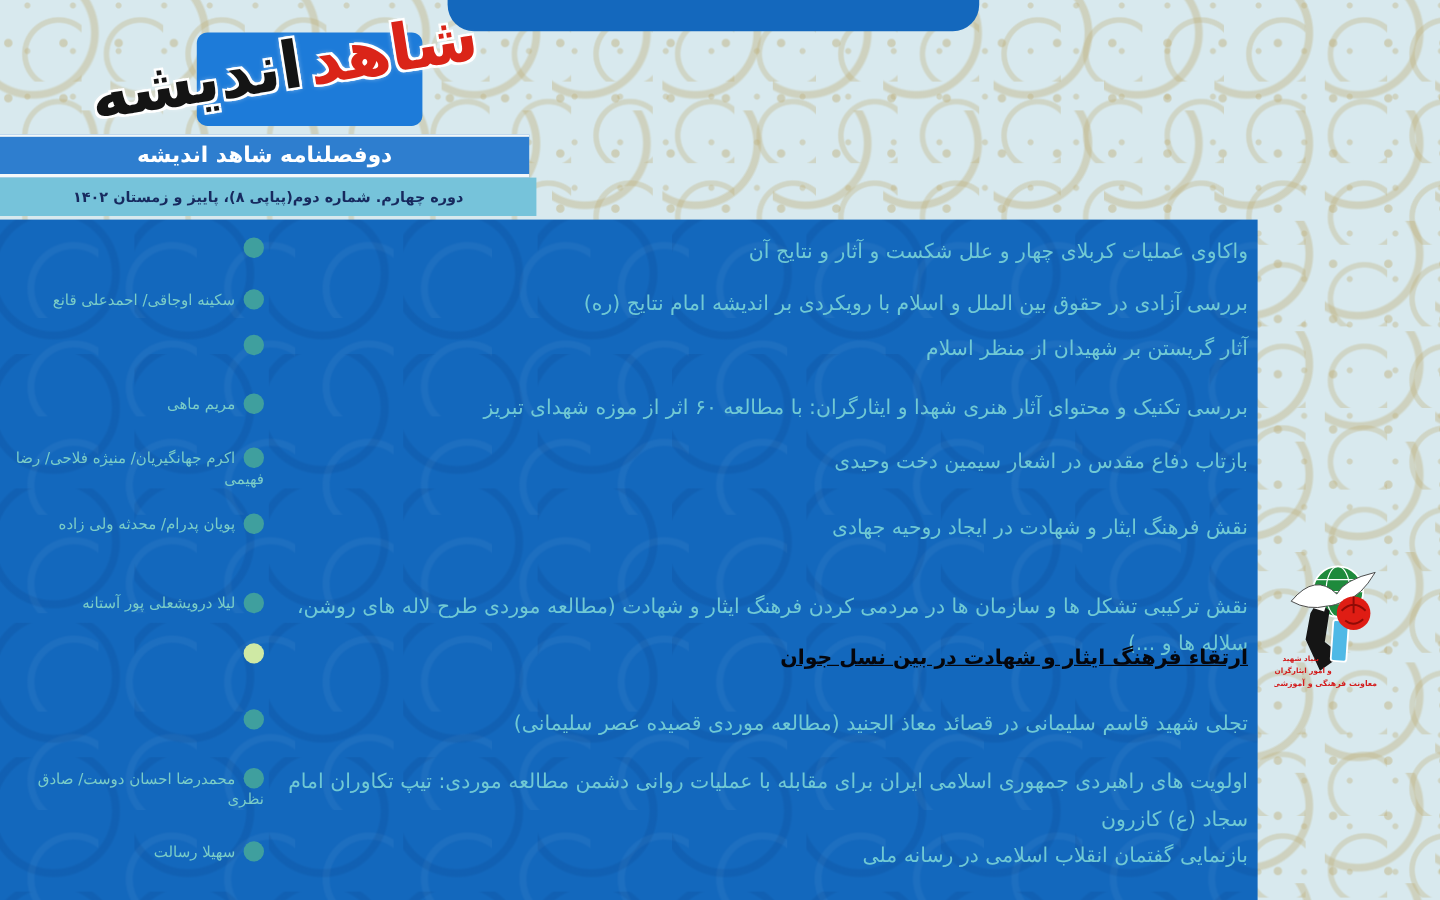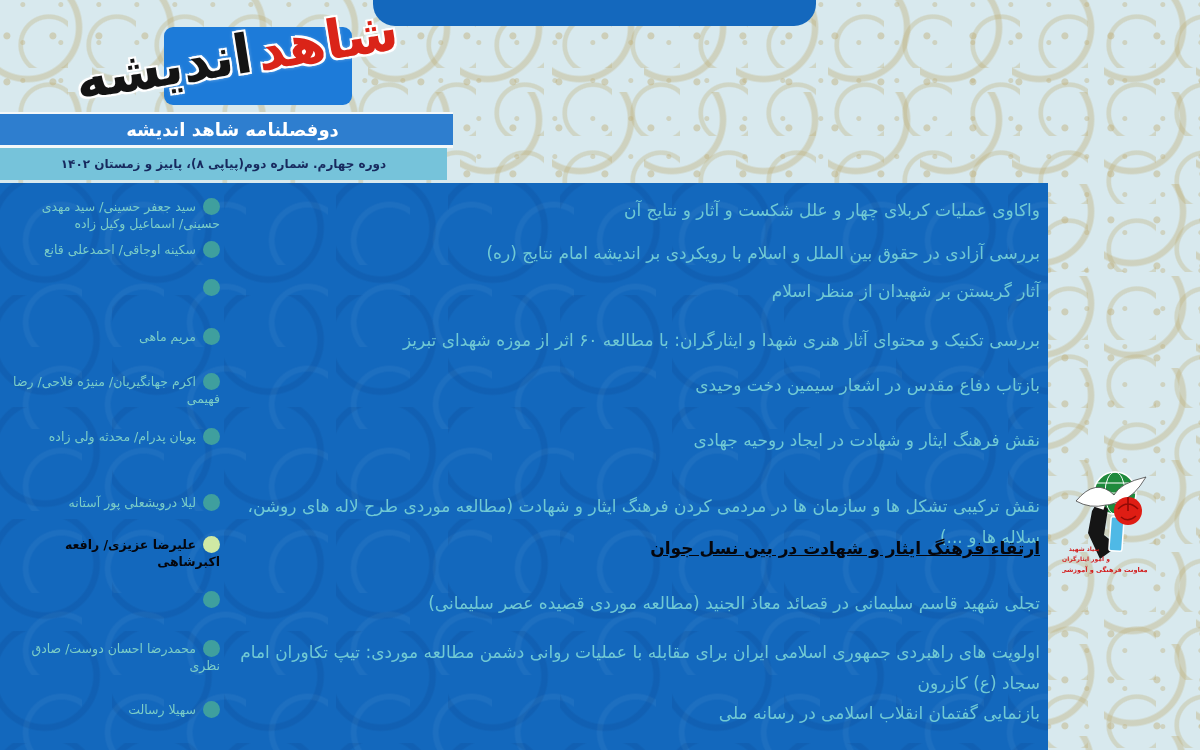--- a/index.html
+++ b/index.html
@@ -31,21 +31,21 @@
     text-shadow:-2px -2px 0 #fff,2px -2px 0 #fff,-2px 2px 0 #fff,2px 2px 0 #fff,0 0 5px #fff;
   }
   .logo-word-red{color:#da2418;}
   .logo-word-black{color:#141414;margin-right:6px;}
   
   .banner-journal{
     position:absolute;left:0;top:112px;width:441px;height:31px;
     background:#2e7ecf;border-top:2px solid #f4f8f9;border-bottom:3px solid #f4f8f9;
     box-sizing:content-box;
     color:#ffffff;font-weight:bold;font-size:18px;line-height:31px;
-    text-align:center;direction:rtl;padding-left:12px;
+    text-align:center;direction:rtl;
   }
   .banner-issue{
     position:absolute;left:0;top:148px;width:447px;height:32px;
     background:#76c3da;
     color:#17295e;font-weight:bold;font-size:12px;line-height:32px;
     text-align:center;direction:rtl;
   }
   
   .toc-panel{
     position:absolute;left:0;top:183px;width:1048px;height:567px;
@@ -85,21 +85,21 @@
 <div class="logo-text">
   <span class="logo-word-red">شاهد</span><span class="logo-word-black">اندیشه</span>
 </div>
 
 <div class="banner-journal">دوفصلنامه شاهد اندیشه</div>
 <div class="banner-issue">دوره چهارم. شماره دوم(پیاپی ۸)، پاییز و زمستان ۱۴۰۲</div>
 
 <div class="toc-panel" id="toc-panel">
     <div class="toc-row" style="top: 12px;">
     <div class="article-title">واکاوی عملیات کربلای چهار و علل شکست و آثار و نتایج آن</div>
-    <div class="author-cell"><span class="author-dot"></span><span class="author-names">سید جعفر حسینی/ سید مهدی حسینی/ اسماعیل وکیل زاده</span></div>
+    <div class="author-cell"><span class="author-dot"></span></div>
   </div>
     <div class="toc-row" style="top: 55px;">
     <div class="article-title">بررسی آزادی در حقوق بین الملل و اسلام با رویکردی بر اندیشه امام نتایج (ره)</div>
     <div class="author-cell"><span class="author-dot"></span><span class="author-names">سکینه اوجاقی/ احمدعلی قانع</span></div>
   </div>
     <div class="toc-row" style="top: 93px;">
     <div class="article-title">آثار گریستن بر شهیدان از منظر اسلام</div>
     <div class="author-cell"><span class="author-dot"></span></div>
   </div>
     <div class="toc-row" style="top: 142px;">
@@ -113,21 +113,21 @@
     <div class="toc-row" style="top: 242px;">
     <div class="article-title">نقش فرهنگ ایثار و شهادت در ایجاد روحیه جهادی</div>
     <div class="author-cell"><span class="author-dot"></span><span class="author-names">پویان پدرام/ محدثه ولی زاده</span></div>
   </div>
     <div class="toc-row" style="top: 308px;">
     <div class="article-title">نقش ترکیبی تشکل ها و سازمان ها در مردمی کردن فرهنگ ایثار و شهادت (مطالعه موردی طرح لاله های روشن، سلاله ها و ...)</div>
     <div class="author-cell"><span class="author-dot"></span><span class="author-names">لیلا درویشعلی پور آستانه</span></div>
   </div>
     <div class="toc-row highlighted" style="top: 350px;">
     <div class="article-title">ارتقاء فرهنگ ایثار و شهادت در بین نسل جوان</div>
-    <div class="author-cell"><span class="author-dot"></span><span class="author-names">علیرضا عزیزی/ رافعه اکبرشاهی</span></div>
+    <div class="author-cell"><span class="author-dot"></span></div>
   </div>
     <div class="toc-row" style="top: 405px;">
     <div class="article-title">تجلی شهید قاسم سلیمانی در قصائد معاذ الجنید (مطالعه موردی قصیده عصر سلیمانی)</div>
     <div class="author-cell"><span class="author-dot"></span></div>
   </div>
     <div class="toc-row" style="top: 454px;">
     <div class="article-title">اولویت های راهبردی جمهوری اسلامی ایران برای مقابله با عملیات روانی دشمن مطالعه موردی: تیپ تکاوران امام سجاد (ع) کازرون</div>
     <div class="author-cell"><span class="author-dot"></span><span class="author-names">محمدرضا احسان دوست/ صادق نظری</span></div>
   </div>
     <div class="toc-row" style="top: 515px;">

